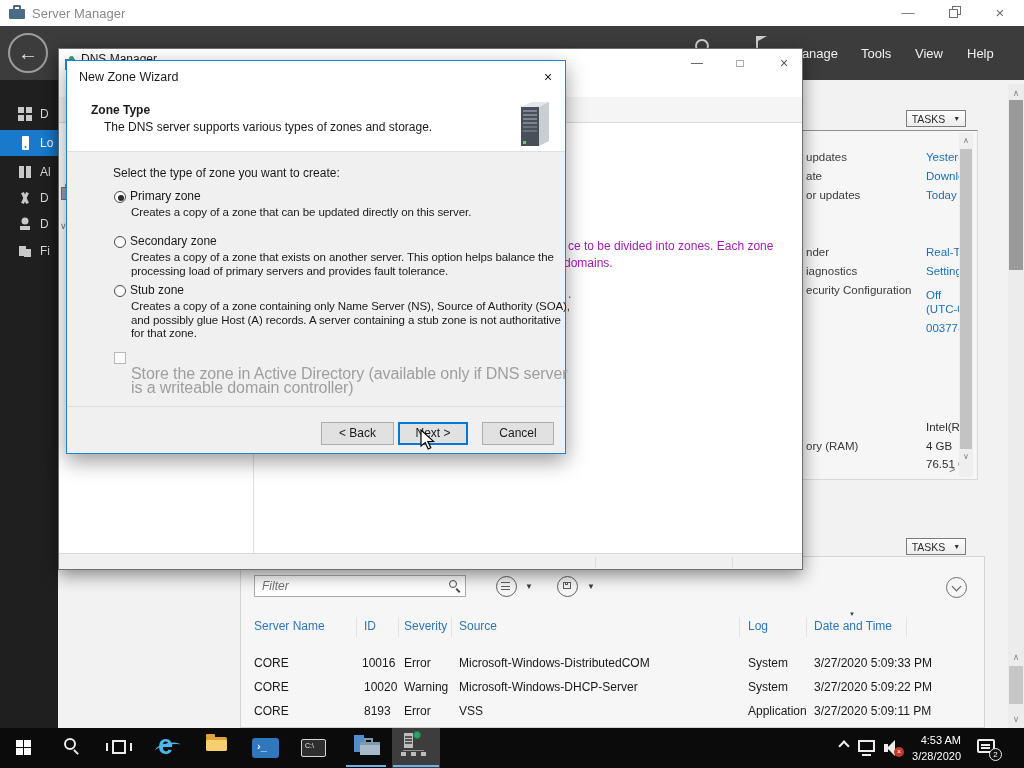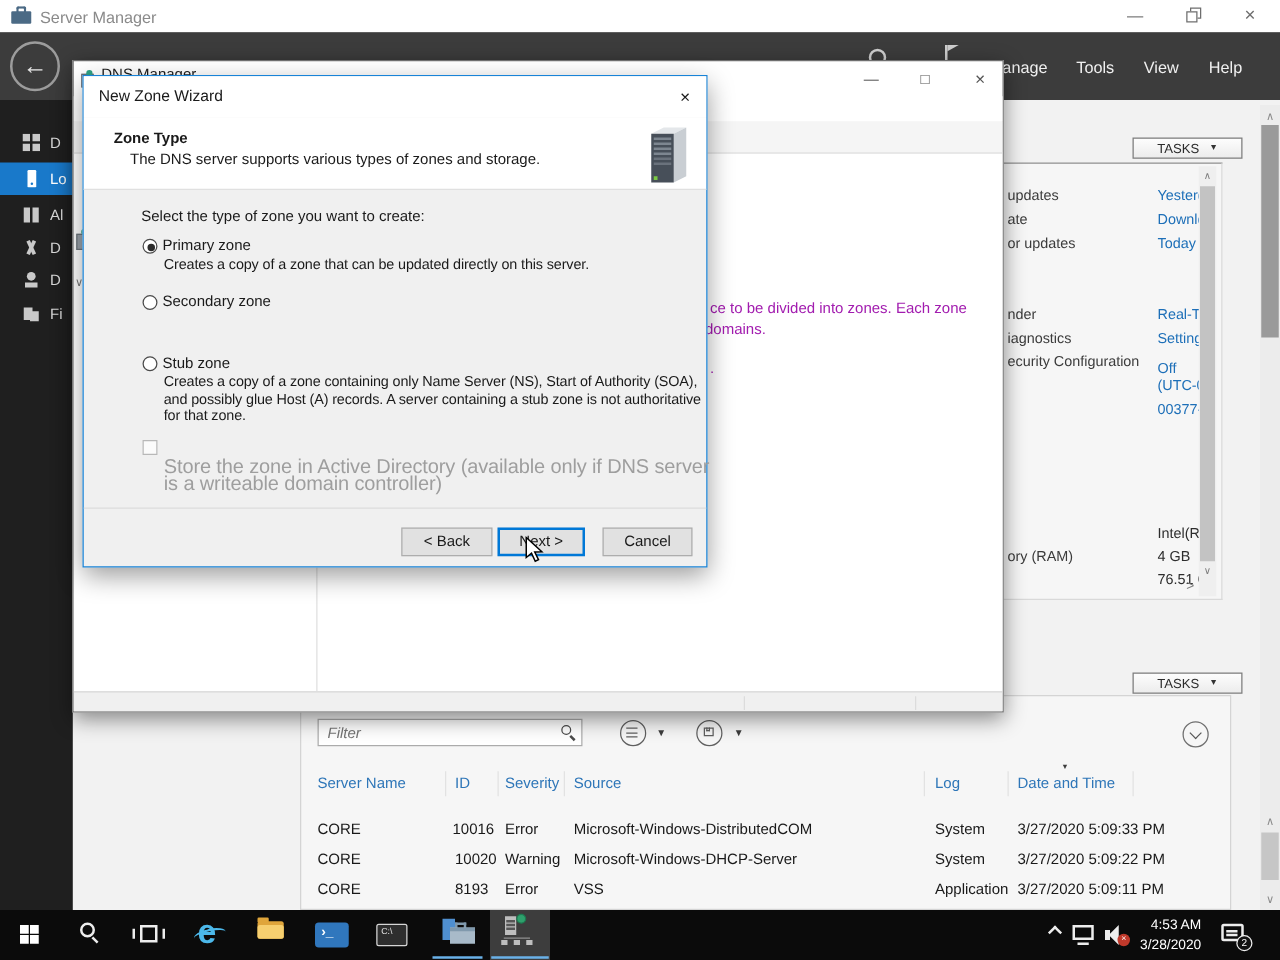--- a/index.html
+++ b/index.html
@@ -28,21 +28,21 @@
   .sidebar { left:0; top:80px; width:58px; height:648px; background:#1f1f1f; }
   .sb-item { left:0; width:58px; height:26px; }
   .sb-item.sel { background:#1979ca; }
   .sb-label { position:absolute; left:40px; top:6px; font-size:12px; color:#d8d8d8; }
   .sb-item.sel .sb-label { color:#fff; }
   .sb-ico { position:absolute; left:18px; top:6px; width:14px; height:14px; }
 
   .main-bg { left:58px; top:80px; width:966px; height:648px; background:#f2f2f2; }
 
   
-  .tasks-btn { width:88px; height:17px; background:linear-gradient(#fdfdfd,#ececec); border:1px solid #7c7c7c; font-size:10.5px; color:#2b2b2b; display:flex; align-items:center; justify-content:center; gap:8px; }
+  .tasks-btn { width:60px; height:17px; background:linear-gradient(#fdfdfd,#ececec); border:1px solid #7c7c7c; font-size:10.5px; color:#2b2b2b; display:flex; align-items:center; justify-content:center; gap:8px; }
   .tasks-btn .caret { font-size:7px; color:#333; }
   .props-panel { left:790px; top:130px; width:188px; height:350px; background:#f6f6f6; border:1px solid #d9d9d9; border-top:1px solid #8f8f8f; overflow:hidden; }
   .prop-label { position:absolute; left:15px; width:118px; font-size:11.5px; color:#3b3b3b; overflow:hidden; white-space:nowrap; }
   .prop-value { position:absolute; left:135px; width:34px; font-size:11.5px; overflow:hidden; white-space:nowrap; }
   .prop-value.link { color:#1d6fb8; }
   .prop-value.plain { color:#2d2d2d; }
   .mini-scroll-track { position:absolute; left:168px; top:2px; width:14px; height:344px; background:#efefef; }
   .mini-arrow { position:absolute; left:168px; width:14px; height:12px; font-size:8px; color:#7c7c7c; text-align:center; line-height:12px; }
   .mini-thumb { position:absolute; left:169px; width:12px; background:#c3c3c3; }
   .more-glyph { position:absolute; left:158px; top:332px; font-size:11px; color:#7c7c7c; }
@@ -374,24 +374,25 @@
       </svg>
     </div>
     <div class="wz-prompt nw">Select the type of zone you want to create:</div>
 
     <div class="radio sel" style="left:47px; top:130px;"></div>
     <div class="opt-label nw" style="left:63px; top:128px;">Primary zone</div>
     <div class="opt-desc" style="left:64px; top:145px;">Creates a copy of a zone that can be updated directly on this server.</div>
 
     <div class="radio" style="left:47px; top:175px;"></div>
     <div class="opt-label nw" style="left:63px; top:173px;">Secondary zone</div>
+    <div class="opt-desc" style="left:64px; top:190px;">Creates a copy of a zone that exists on another server. This option helps balance the processing load of primary servers and provides fault tolerance.</div>
 
     <div class="radio" style="left:47px; top:224px;"></div>
     <div class="opt-label nw" style="left:63px; top:222px;">Stub zone</div>
-    <div class="opt-desc" style="left:64px; top:239px;">Creates a copy of a zone containing only Name Server (NS), Start of Authority (SOA), and possibly glue Host (A) records. A server containing a stub zone is not authoritative for that zone.</div>
+    <div class="opt-desc" style="left:64px; top:239px;">Creates a copy of a zone containing only Name Server (NS), Source of Authority (SOA), and possibly glue Host (A) records. A server containing a stub zone is not authoritative for that zone.</div>
 
     <div class="wz-check"></div>
     <div class="wz-check-label">Store the zone in Active Directory (available only if DNS server is a writeable domain controller)</div>
 
     <div class="wz-footer-line"></div>
     <button class="wz-btn" style="left:254px; width:73px;">&lt; Back</button>
     <button class="wz-btn next" style="left:331px; width:70px;">Next &gt;</button>
     <button class="wz-btn" style="left:415px; width:72px;">Cancel</button>
   </div>
 

